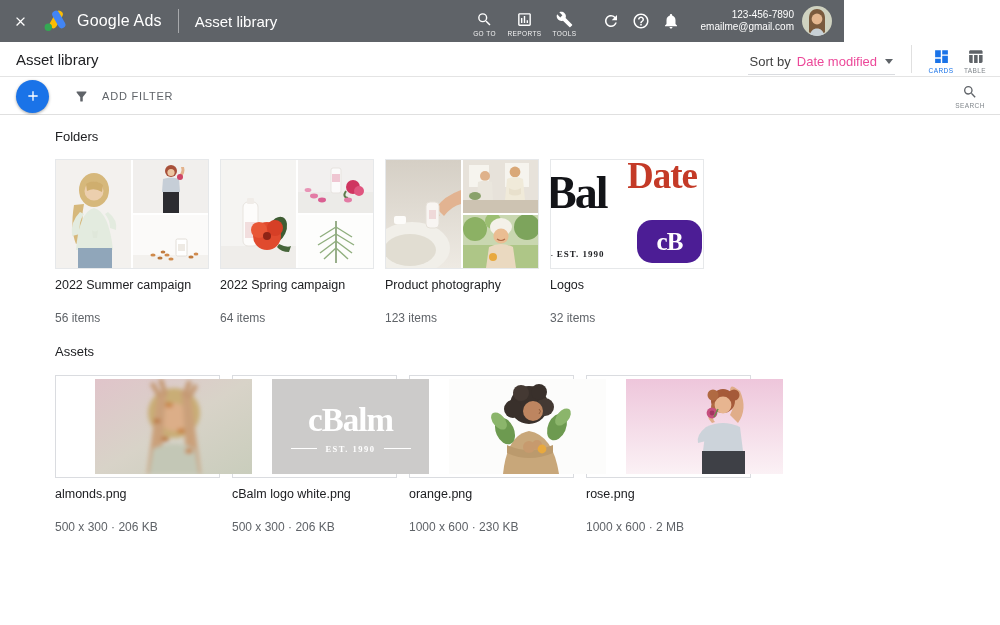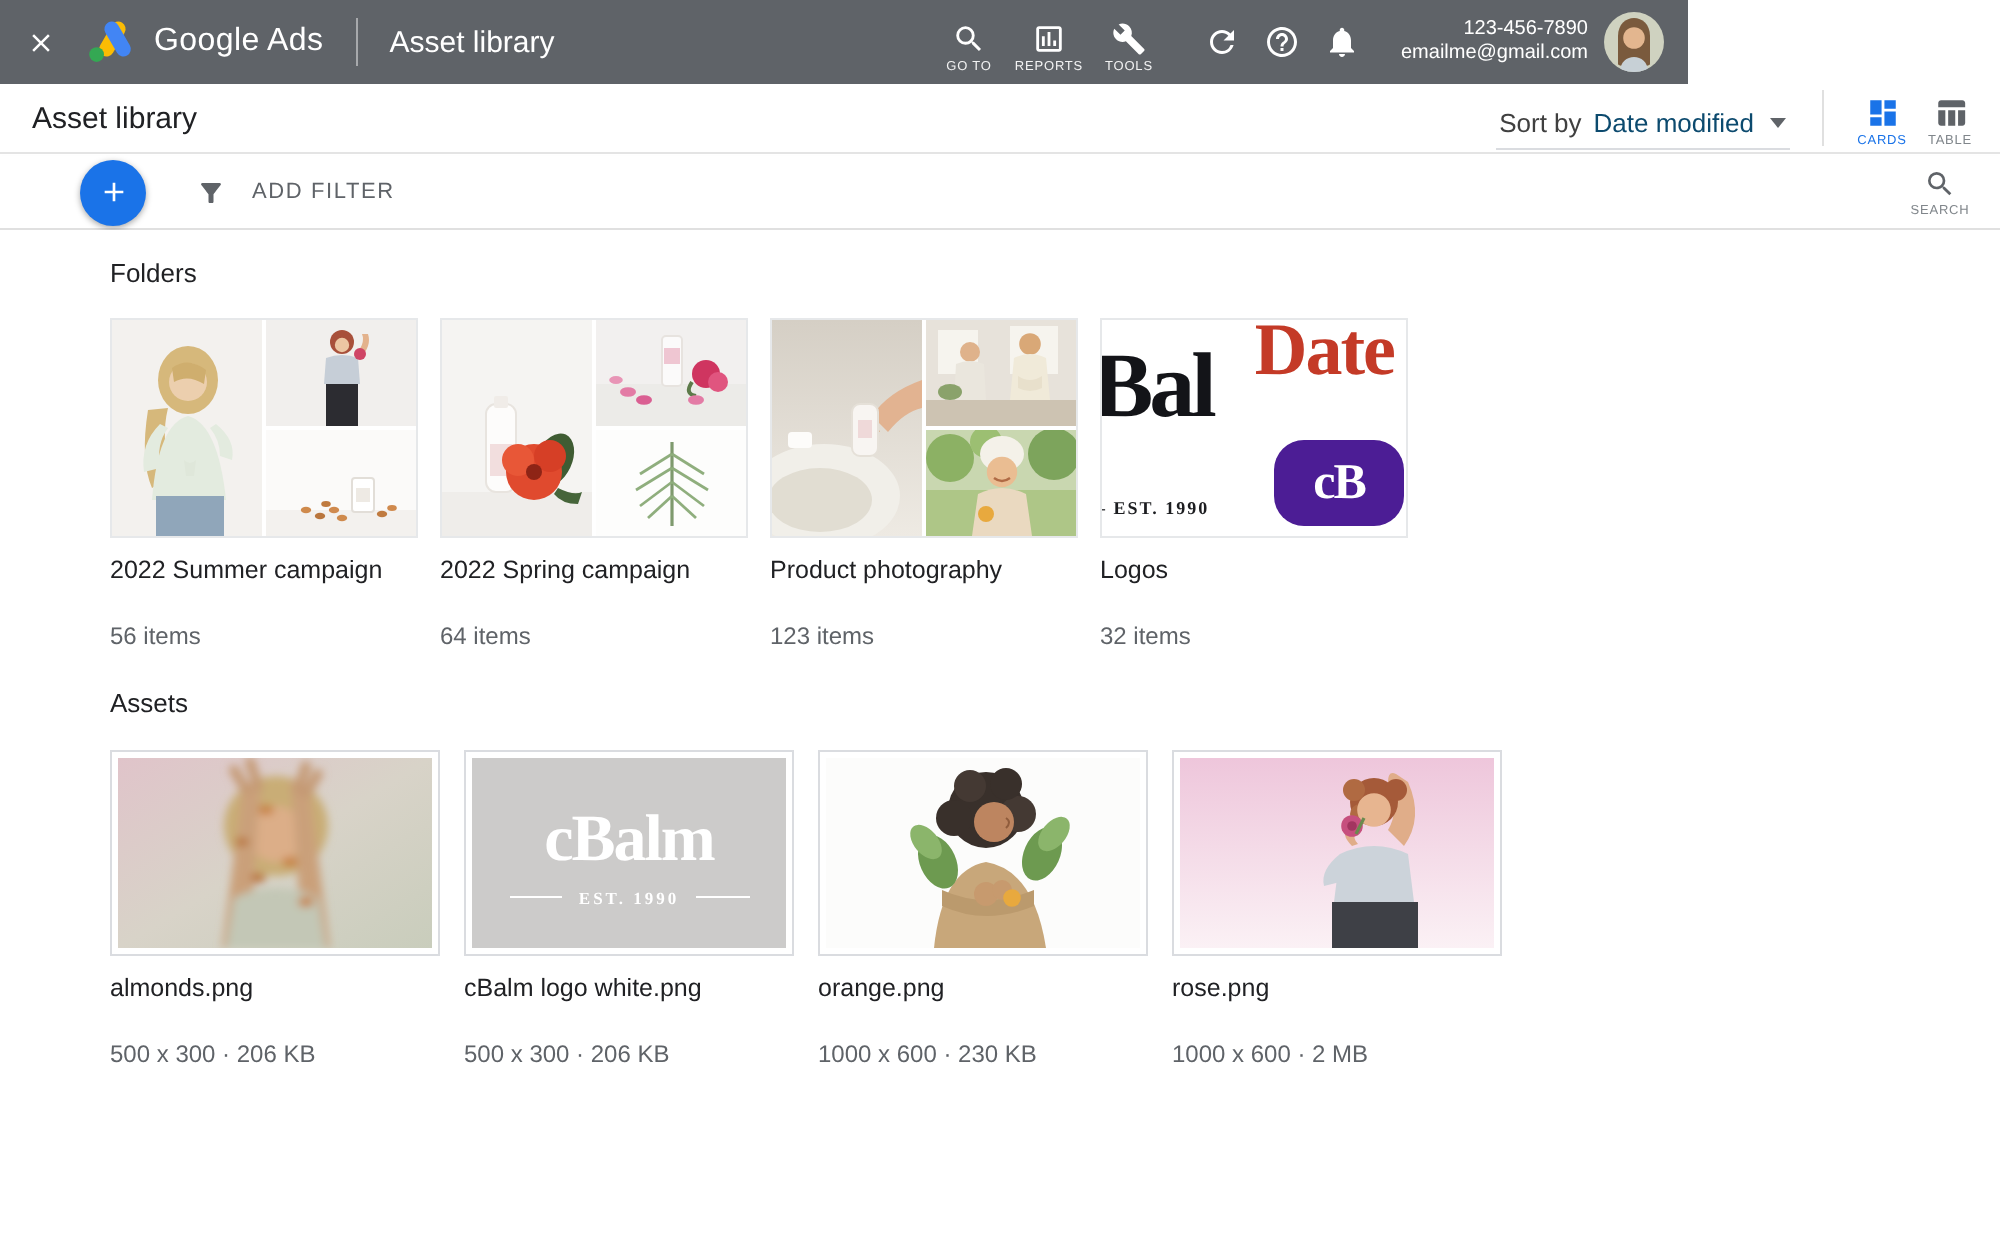--- a/index.html
+++ b/index.html
@@ -24,33 +24,33 @@
   .tb-avatar { width:30px; height:30px; border-radius:50%; overflow:hidden; margin-right:12px; cursor:pointer; flex:none; }
 
   
   .header-row { position:absolute; left:0; top:42px; width:1000px; height:35px; background:#fff;
                 border-bottom:1px solid #e4e4e4; display:flex; align-items:center; }
   .page-title { font-size:15px; color:#202124; font-weight:500; margin-left:16px; }
   .hr-spacer { flex:1; }
   .sort-wrap { display:flex; align-items:baseline; gap:6px; font-size:13px; cursor:pointer;
                border-bottom:1px solid #dadce0; padding:4px 2px 5px 2px; margin-bottom:-6px; }
   .sort-label { color:#404040; }
-  .sort-value { color:#0c4a6e; }
+  .sort-value { color:#ec4899; }
   .caret { width:0; height:0; border-left:4px solid transparent; border-right:4px solid transparent;
            border-top:5px solid #5f6368; align-self:center; margin-left:2px; }
   .view-divider { width:1px; height:28px; background:#e0e0e0; margin:0 12px 0 16px; }
   .view-btn { width:34px; display:flex; flex-direction:column; align-items:center; cursor:pointer; padding-top:3px; }
   .view-btn .lbl { font-size:6.5px; letter-spacing:.4px; margin-top:2px; color:#80868b; }
   .view-btn.active .lbl { color:#1a73e8; }
   .view-btn:last-of-type { margin-right:8px; }
 
   
   .toolbar-row { position:absolute; left:0; top:78px; width:1000px; height:37px; background:#fff;
                  border-bottom:1px solid #e0e0e0; box-shadow:0 1px 2px rgba(0,0,0,.04);
-                 display:flex; align-items:center;padding-left:24px; }
+                 display:flex; align-items:center; }
   .fab { width:33px; height:33px; border-radius:50%; background:#1a73e8; color:#fff;
          display:flex; align-items:center; justify-content:center; margin-left:16px;
          box-shadow:0 1px 3px rgba(0,0,0,.35); cursor:pointer; }
   .fab svg { display:block; }
   .filter-chip { display:flex; align-items:center; gap:13px; margin-left:25px; cursor:pointer; }
   .add-filter { font-size:11px; letter-spacing:.8px; color:#5f6368; font-weight:500; }
   .tr-spacer { flex:1; }
   .search-btn { width:40px; display:flex; flex-direction:column; align-items:center; cursor:pointer; margin-right:10px; }
   .search-btn .lbl { font-size:6.5px; letter-spacing:.4px; margin-top:2px; color:#80868b; }
 
@@ -67,21 +67,21 @@
   .collage .rt { width:75px; height:53px; overflow:hidden; position:relative; }
   .collage .rb { width:75px; height:53px; margin-top:2px; overflow:hidden; position:relative; }
   .tile-svg { display:block; width:100%; height:100%; }
 
   .card-name { font-size:12.5px; color:#202124; margin-top:9px; }
   .card-meta { font-size:12px; color:#5f6368; margin-top:19px; }
 
   .assets-row { display:flex; gap:12px; margin-top:16px; }
   .asset-card { cursor:pointer; }
   .frame { width:165px; height:103px; background:#fff; border:1px solid #dadce0; padding:3px; }
-  .frame .img { width:157px; height:95px; overflow:hidden; position:relative; }
+  .frame .img { width:157px; height:95px; overflow:hidden; position:relative;margin-left:36px; }
 
   
   .ov { position:absolute; }
   .bal-text { font-weight:700; font-size:46px; color:#131418; letter-spacing:-2px; left:-5px; top:6px; }
   .est-left { font-weight:700; font-size:9px; color:#1c1d20; left:-3px; bottom:9px; letter-spacing:1px; }
   .balm-text { font-weight:700; font-size:37px; color:#c43a27; letter-spacing:-1px; left:-1px; top:-6px; }
   .cb-badge { left:9px; top:5px; width:65px; height:43px; background:#4c1d95; border-radius:15px;
               display:flex; align-items:center; justify-content:center; }
   .cb-mono { font-weight:700; font-size:25px; color:#fff; letter-spacing:-1px; }
   .cbalm-wrap { position:absolute; left:0; top:0; width:157px; height:95px; background:#cccbca;

